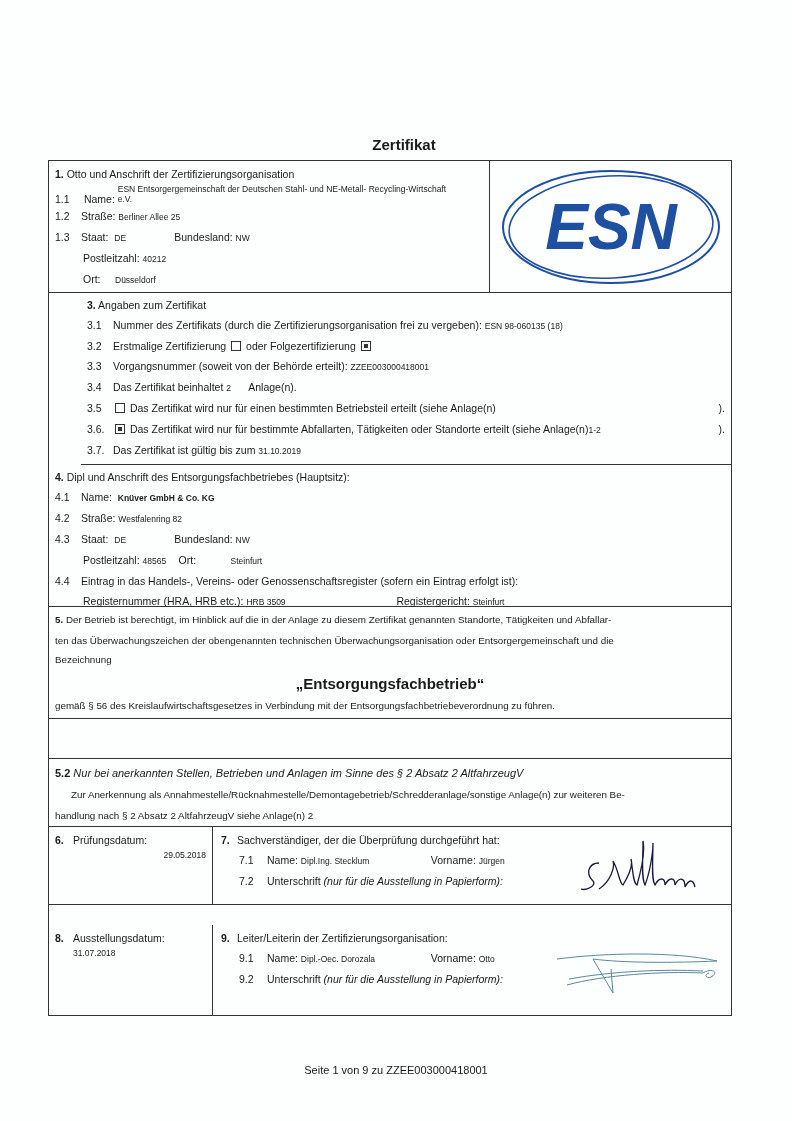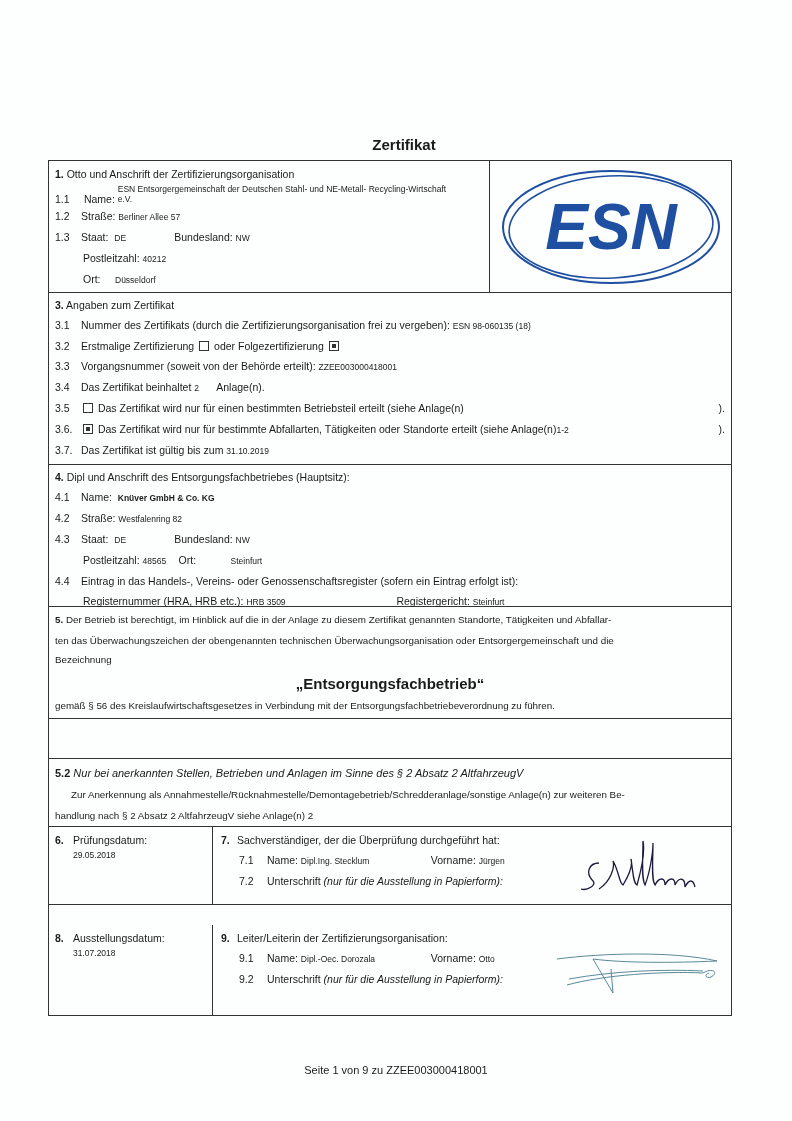--- a/index.html
+++ b/index.html
@@ -15,21 +15,21 @@
   .small { font-size:8.5px; }
   .b { font-weight:bold; }
   .i { font-style:italic; }
   .chk { display:inline-block; width:8px; height:8px; border:1px solid #333; vertical-align:-1px; position:relative; margin:0 2px; }
   .chk.on::after { content:""; position:absolute; left:2px; top:2px; width:4px; height:4px; background:#333; }
 
   
   .s1 { height:132px; display:flex; }
   .s1 .left { width:441px; border-right:1.5px solid #333; padding:3px 0 0 6px; box-sizing:border-box; }
   .s1 .right { flex:1; display:flex; align-items:center; justify-content:center; }
-  .s3 { padding:2px 6px; height:172px; }
+  .s3 { padding:2px 6px; height:172px;margin-left:32px; }
   .s4 { padding:2px 6px; height:142px; }
   .s5 { padding:2px 6px; height:112px; }
   .s5 .big { text-align:center; font-weight:bold; font-size:15px; line-height:26px; margin-top:2px; }
   .s-empty { height:40px; }
   .s52 { padding:4px 6px; height:68px; }
   .grid2 { display:flex; }
   .grid2 .c1 { width:164px; border-right:1.5px solid #333; padding:3px 6px; box-sizing:border-box; }
   .grid2 .c2 { flex:1; padding:3px 8px; box-sizing:border-box; position:relative; }
   .s67 { height:78px; }
   .s89 { height:90px;margin-top:20px; }
@@ -47,21 +47,21 @@
     <div class="left">
       <div class="row"><span class="b">1.</span> <span>Otto und Anschrift der Zertifizierungsorganisation</span></div>
       <div class="row" style="line-height:12px;height:22px;">
         <span class="num" style="vertical-align:-9px">1.1</span>
         <span style="display:inline-block;vertical-align:-9px">Name:</span>
         <span style="display:inline-block;vertical-align:top;line-height:10px;">
           <span class="small" style="display:block">ESN Entsorgergemeinschaft der Deutschen Stahl- und NE-Metall- Recycling-Wirtschaft</span>
           <span class="small" style="display:block">e.V.</span>
         </span>
       </div>
-      <div class="row"><span class="num">1.2</span><span>Straße:</span> <span class="small">Berliner Allee  57</span></div>
+      <div class="row"><span class="num">1.2</span><span>Straße:</span> <span class="small">Berliner Allee  25</span></div>
       <div class="row"><span class="num">1.3</span><span>Staat:</span>&nbsp;&nbsp;<span class="small" style="display:inline-block;width:60px">DE</span><span>Bundesland:</span> <span class="small">NW</span></div>
       <div class="row sub"><span>Postleitzahl:</span> <span class="small">40212</span></div>
       <div class="row sub"><span style="display:inline-block;width:32px">Ort:</span><span class="small">Düsseldorf</span></div>
     </div>
     <div class="right">
       <svg width="224" height="124" viewBox="0 0 224 124">
         <ellipse cx="112" cy="62" rx="108" ry="56" fill="none" stroke="#1f4fa0" stroke-width="2"></ellipse>
         <ellipse cx="112" cy="62" rx="102" ry="51" fill="none" stroke="#1f4fa0" stroke-width="1.6" transform="rotate(-3 112 62)"></ellipse>
         <text x="112" y="84" text-anchor="middle" font-family="Liberation Sans, sans-serif" font-weight="bold" font-style="italic" font-size="64" fill="#1f4fa0">ESN</text>
       </svg>
@@ -101,21 +101,21 @@
 
   <div class="sec s52">
     <div class="row" style="font-size:11px;line-height:21px;"><span class="b">5.2</span> <span class="i">Nur bei anerkannten Stellen, Betrieben und Anlagen im Sinne des § 2 Absatz 2 AltfahrzeugV</span></div>
     <div class="row" style="font-size:9.8px;line-height:21px;margin-left:16px;">Zur Anerkennung als Annahmestelle/Rücknahmestelle/Demontagebetrieb/Schredderanlage/sonstige Anlage(n) zur weiteren Be-</div>
     <div class="row" style="font-size:9.8px;line-height:21px;"><span>handlung nach § 2 Absatz 2 AltfahrzeugV siehe Anlage(n)</span> <span>2</span></div>
   </div>
 
   <div class="sec grid2 s67">
     <div class="c1">
       <div class="row"><span class="b" style="display:inline-block;width:18px">6.</span><span>Prüfungsdatum:</span></div>
-      <div class="row small" style="padding-left:18px;line-height:10px;">29.05.2018</div>
+      <div class="row small" style="padding-left:18px;line-height:10px;text-align:right;">29.05.2018</div>
     </div>
     <div class="c2">
       <div class="row"><span class="b" style="display:inline-block;width:16px">7.</span><span>Sachverständiger, der die Überprüfung durchgeführt hat:</span></div>
       <div class="row" style="padding-left:18px"><span style="display:inline-block;width:28px">7.1</span><span>Name:</span> <span class="small" style="display:inline-block;width:130px">Dipl.Ing. Stecklum</span><span>Vorname:</span> <span class="small">Jürgen</span></div>
       <div class="row" style="padding-left:18px"><span style="display:inline-block;width:28px">7.2</span><span>Unterschrift</span> <span class="i">(nur für die Ausstellung in Papierform):</span></div>
       <svg style="position:absolute;left:368px;top:4px" width="130" height="70" viewBox="0 0 130 70">
         <path d="M18 32 C8 32 4 42 12 50 C16 54 6 60 0 58 M18 58 C30 50 34 36 32 30 C38 40 38 52 42 54 C48 44 52 34 50 28 C52 40 52 52 56 54 C60 40 64 20 62 10 C62 30 60 46 64 54 C68 44 72 24 72 12 C72 30 70 48 74 54 C78 46 84 46 84 54 C88 46 94 46 94 54 C98 46 104 46 104 56 C108 48 112 48 114 56" fill="none" stroke="#1a1a3a" stroke-width="1.3"></path>
       </svg>
     </div>
   </div>

